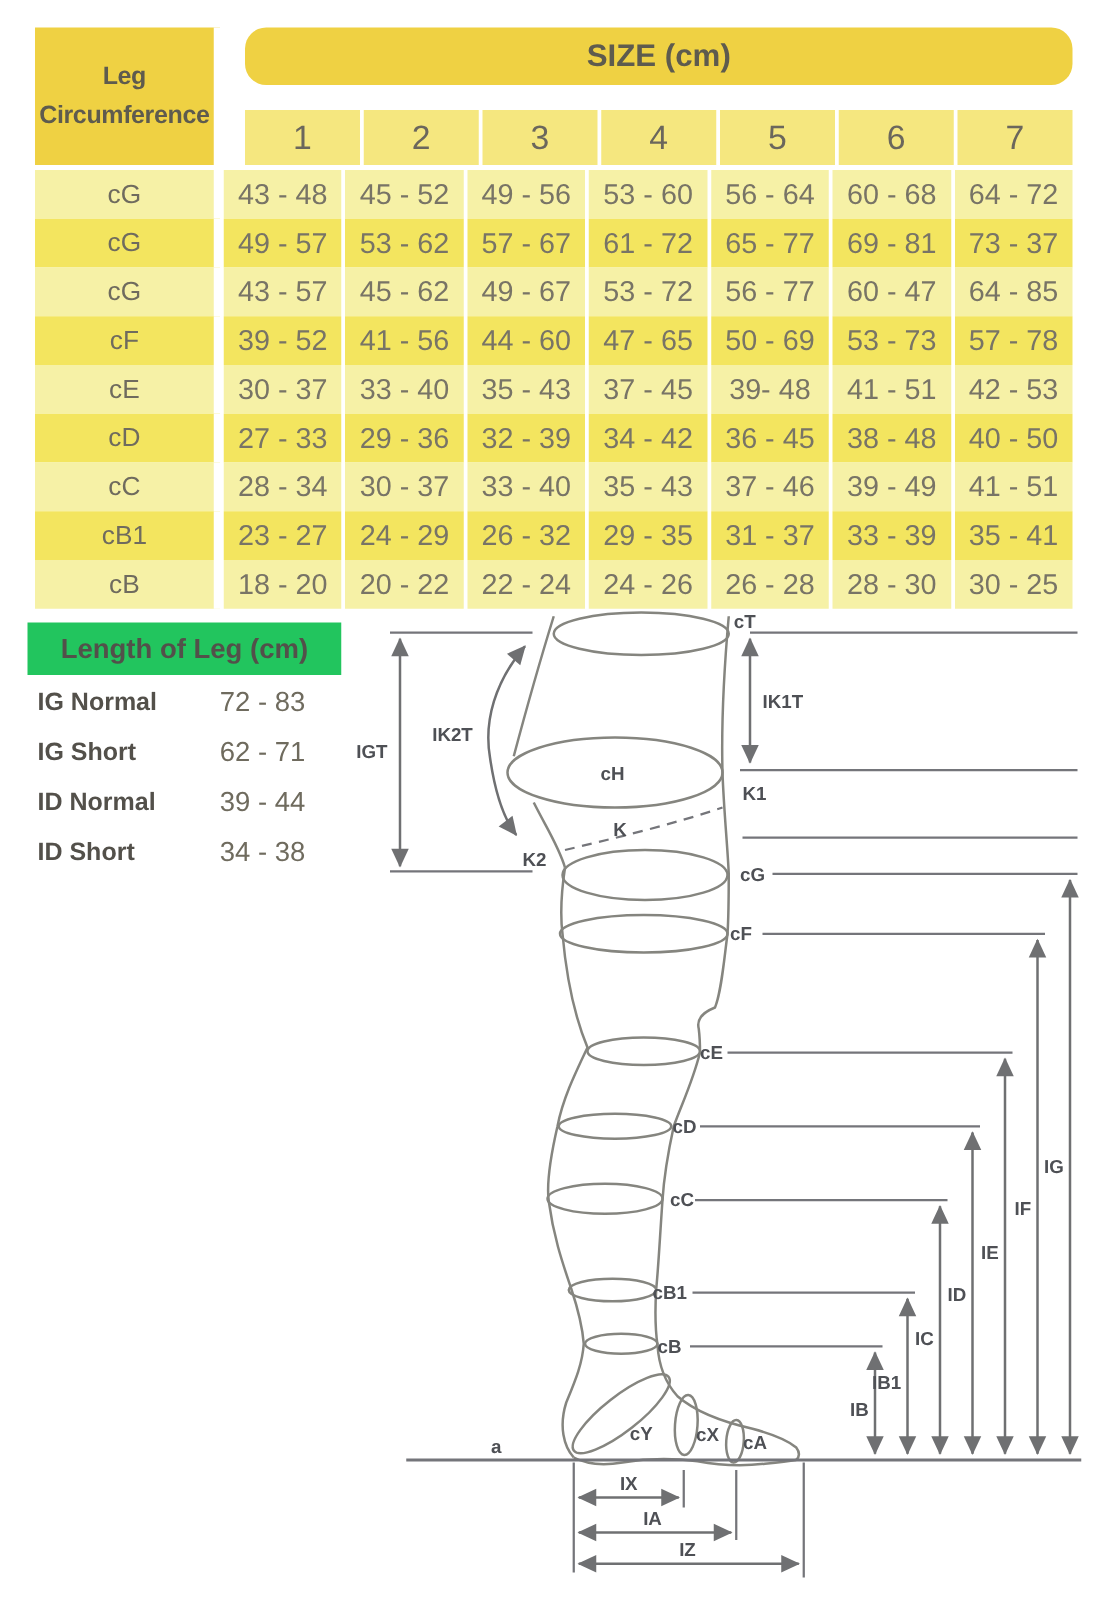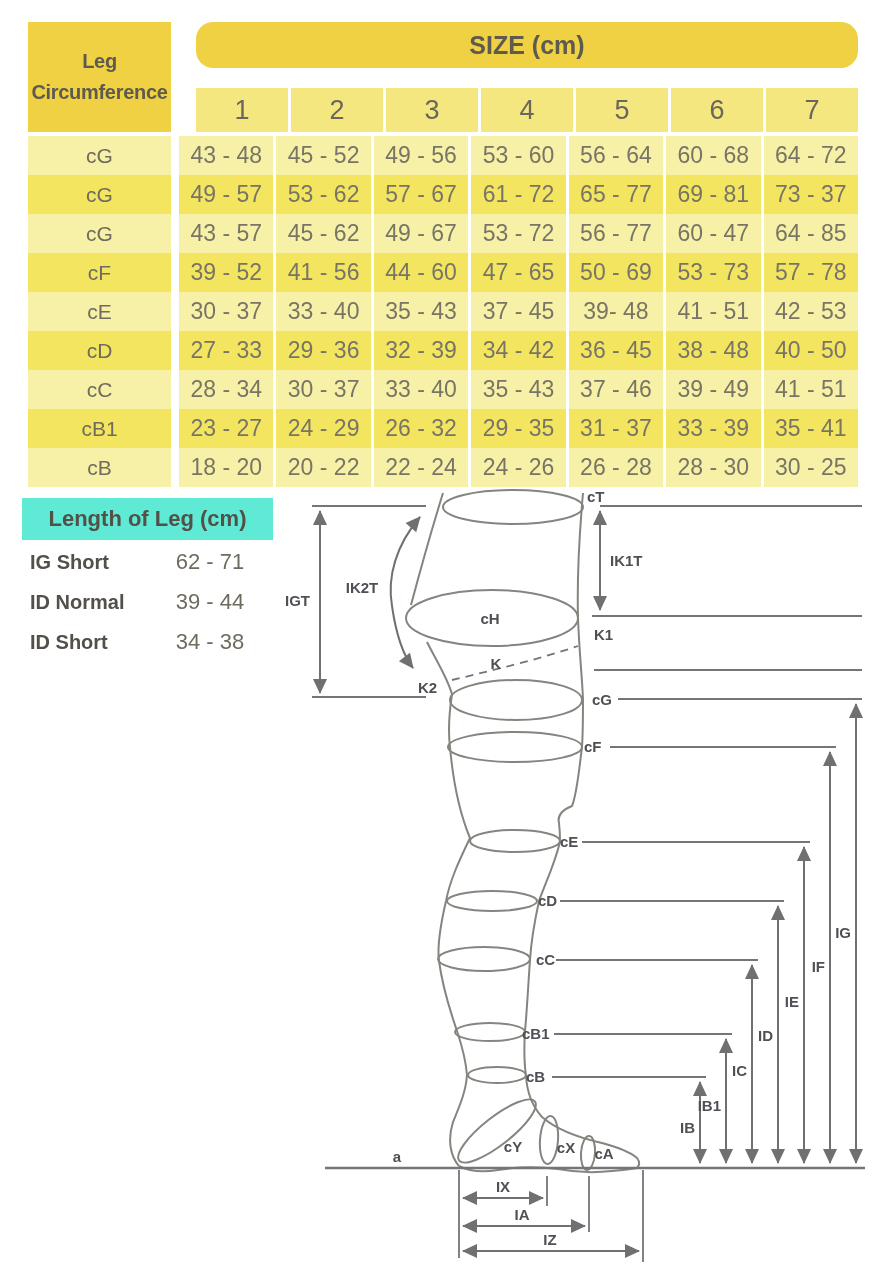--- a/index.html
+++ b/index.html
@@ -27,21 +27,21 @@
   .srow .lab{
     border-right:5px solid #fff;display:flex;align-items:center;justify-content:center;
     font-size:21px;color:#6F6B5E;
   }
   .srow .cell{display:flex;align-items:center;justify-content:center;
     font-size:23px;color:#787466;white-space:pre;}
   .rpale .lab,.rpale .cell{background:#F6F1A6;}
   .rdeep .lab,.rdeep .cell{background:#F3E55F;}
   
   .len-table{position:absolute;left:22px;top:498px;width:251px;}
-  .lhead{height:42px;background:#5eead4;display:flex;align-items:center;justify-content:center;
+  .lhead{height:42px;background:#22c55e;display:flex;align-items:center;justify-content:center;
     font-weight:bold;font-size:22px;color:#53504A;}
   .lbody{margin-top:2px;}
   .lrow{display:grid;grid-template-columns:122px 1fr;gap:0 3px;height:40px;}
   .lrow .llab{display:flex;align-items:center;padding-left:8px;
     font-weight:bold;font-size:20px;color:#53504A;}
   .lrow .lval{display:flex;align-items:center;justify-content:center;
     font-size:22px;color:#6F6B5E;white-space:pre;}
   
   .diagram-svg{position:absolute;left:0;top:480px;}
   .dlabel{font-family:"Liberation Sans",sans-serif;font-weight:bold;font-size:15px;fill:#4E5055;}
@@ -156,20 +156,24 @@
       <div class="cell">26 - 28</div>
       <div class="cell">28 - 30</div>
       <div class="cell">30 - 25</div>
     </div>
   </div>
 </section>
 
 <section class="len-table">
   <div class="lhead">Length of Leg (cm)</div>
   <div class="lbody">
+    <div class="lrow rpale">
+      <div class="llab">IG Normal</div>
+      <div class="lval">72 - 83</div>
+    </div>
     <div class="lrow rdeep">
       <div class="llab">IG Short</div>
       <div class="lval">62 - 71</div>
     </div>
     <div class="lrow rpale">
       <div class="llab">ID Normal</div>
       <div class="lval">39 - 44</div>
     </div>
     <div class="lrow rdeep">
       <div class="llab">ID Short</div>

